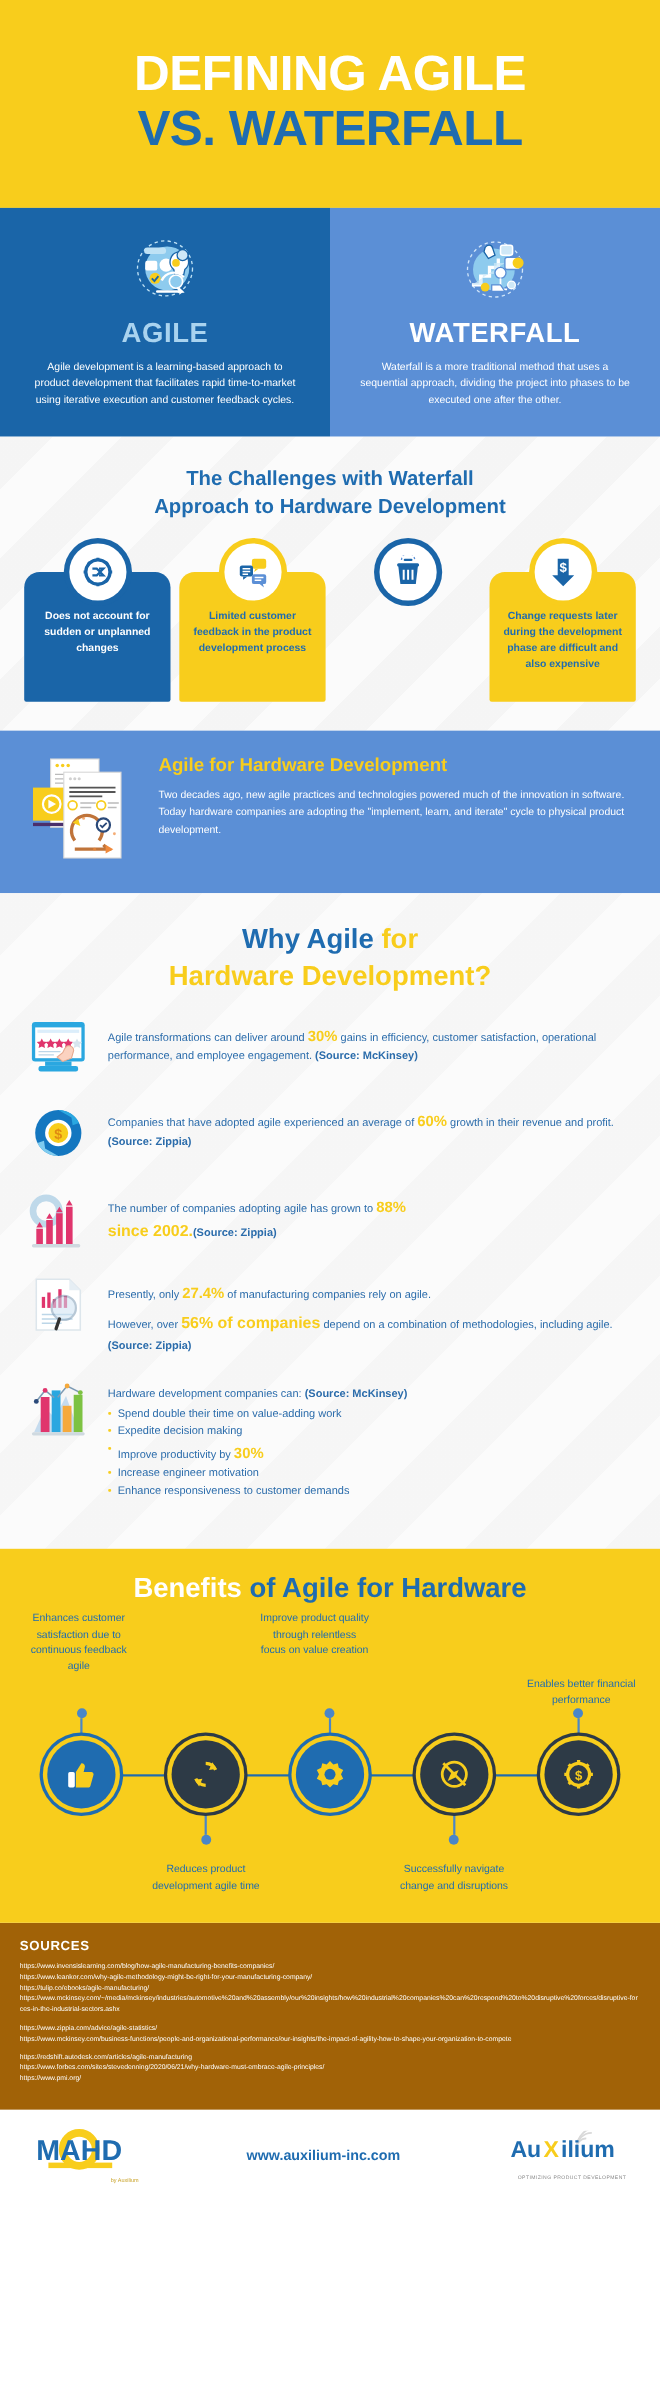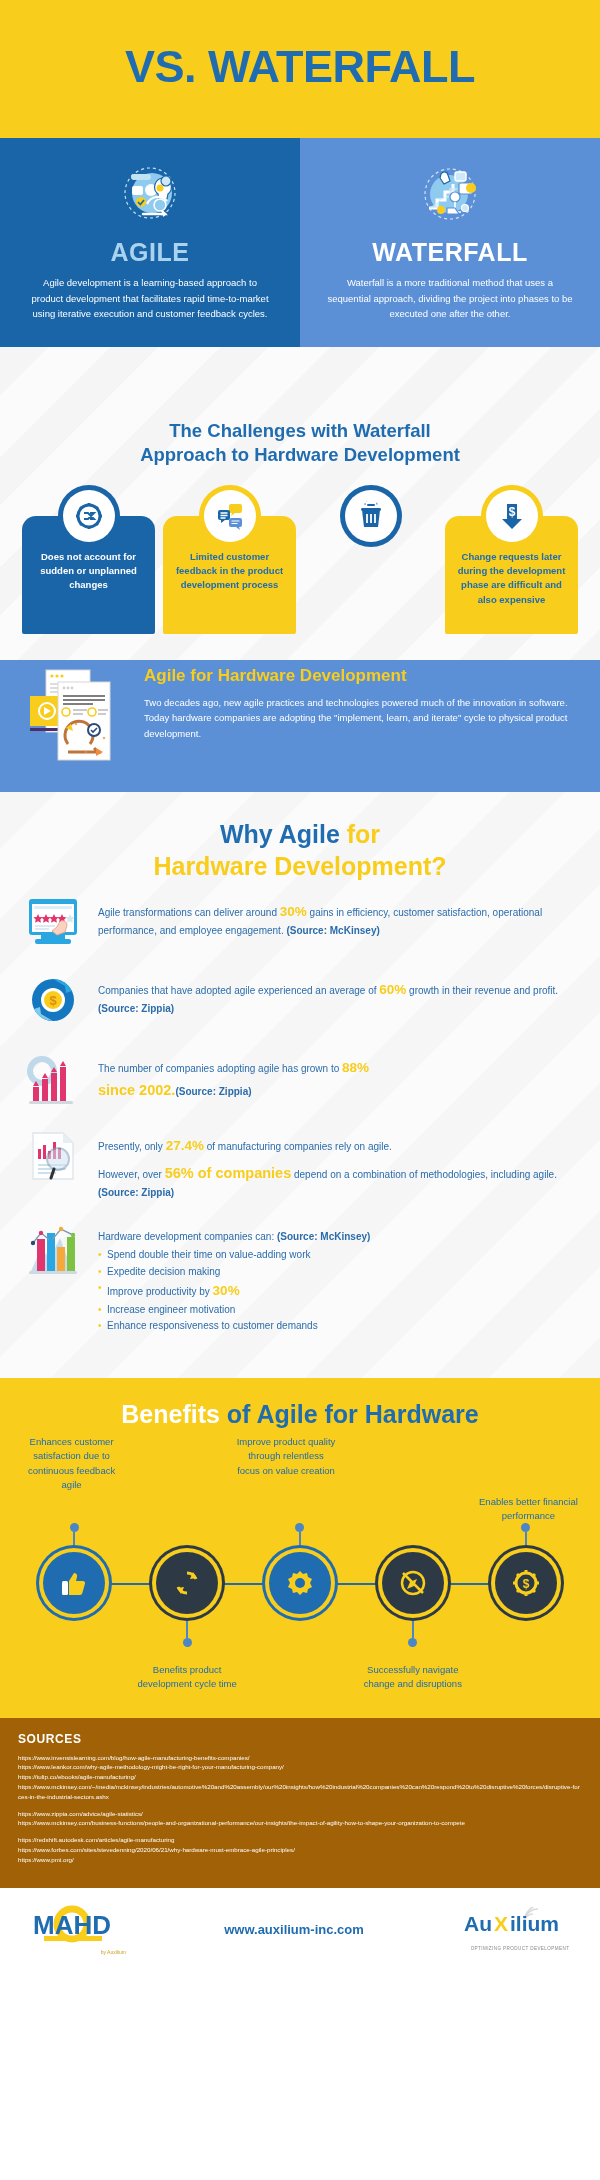--- a/index.html
+++ b/index.html
@@ -45,53 +45,53 @@
     padding: 26px 14px 26px;
     position: relative;
   }
   .challenges::before {
     content:""; position:absolute; inset:0;
     background: repeating-linear-gradient(135deg, rgba(0,0,0,0.022) 0 34px, rgba(0,0,0,0) 34px 78px);
     pointer-events:none;
   }
   .sec-title {
     text-align: center; color: #1f6cb0; font-size: 18.5px; font-weight: bold;
-    line-height: 1.32; margin-bottom: 22px; position: relative; margin-top: 46px;
+    line-height: 1.32; margin-bottom: 22px; position: relative;
   }
   .cards { display: flex; gap: 8px; justify-content: center; position: relative; }
   .card { width: 133px; position: relative; padding-top: 26px; }
   .card .bubble {
     width: 52px; height: 52px; border-radius: 50%; background: #fff;
     position: absolute; top: 0; left: 50%; transform: translateX(-50%);
     display: flex; align-items: center; justify-content: center; z-index: 3;
   }
   .card .body {
     border-radius: 14px 14px 2px 2px;
     padding: 34px 9px 14px; min-height: 118px;
     font-size: 9.5px; line-height: 1.5; font-weight: bold; text-align: center;
   }
   .card.blue .body { background: #1a65a8; color: #ffffff; }
   .card.blue .bubble { box-shadow: 0 0 0 5px #1a65a8; }
   .card.yellow .body { background: #f8cd1c; color: #1f6cb0; }
   .card.yellow .bubble { box-shadow: 0 0 0 5px #f8cd1c; }
 
   
-  .banner { background: #5b8fd6; padding: 6px 24px 26px; display: flex; gap: 16px; align-items: flex-start; }
+  .banner { background: #5b8fd6; padding: 22px 24px 26px; display: flex; gap: 16px; align-items: flex-start; }
   .banner .bimg { flex: 0 0 104px; height: 100px; display:flex; align-items:center; justify-content:center; }
   .banner .btext h3 { color: #f8cd1c; font-size: 17px; font-weight: bold; margin-bottom: 9px; }
   .banner .btext p { color: #ffffff; font-size: 9.5px; line-height: 1.65; }
 
   
   .why { background: #fbfbfb; padding: 26px 22px 24px; position: relative; }
   .why::before {
     content:""; position:absolute; inset:0;
     background: repeating-linear-gradient(135deg, rgba(0,0,0,0.02) 0 40px, rgba(0,0,0,0) 40px 90px);
     pointer-events:none;
   }
-  .why h2 { text-align:center; font-size: 25px; font-weight: bold; line-height:1.3; margin-bottom: 10px; position:relative; }
+  .why h2 { text-align:center; font-size: 25px; font-weight: bold; line-height:1.3; margin-bottom: 20px; position:relative; }
   .why h2 .b { color:#1f6cb0; }
   .why h2 .y { color:#f8cd1c; }
   .stat { display:flex; gap: 14px; align-items: flex-start; margin-bottom: 20px; position:relative; }
   .stat .sicon { flex: 0 0 62px; height: 58px; display:flex; align-items:center; justify-content:center; }
   .stat .stext { font-size: 10px; line-height: 1.62; color: #2b6cab; padding-top: 8px; }
   .hl { color: #f8cd1c; font-weight: bold; font-size: 13.5px; }
   .hl-lg { color: #f8cd1c; font-weight: bold; font-size: 14.5px; }
   .src { font-weight: bold; }
   .bullets { list-style:none; margin-top: 2px; }
   .bullets li { position: relative; padding-left: 9px; line-height: 1.62; }
@@ -140,20 +140,21 @@
   .mahd-sub { font-size:5px; color:#c9a227; text-align:right; margin-top:-3px; }
   .aux-sub { font-size: 4.6px; color:#8a8a8a; letter-spacing:.4px; text-align:center; margin-top:1px; }
 </style>
 </head>
 <body>
 
 <div class="page">
 
   <section class="hero">
     <h1>
+      <span class="l1">DEFINING AGILE</span>
       <span class="l2">VS. WATERFALL</span>
     </h1>
   </section>
 
   <section class="compare">
     <div class="col agile">
       <div class="cmp-icon">
         <svg width="62" height="62" viewBox="0 0 62 62">
           <circle cx="33" cy="29" r="20" fill="#8ecbee"></circle>
           <circle cx="31" cy="29" r="25" fill="none" stroke="#bfe2f5" stroke-width="1.2" stroke-dasharray="3 3"></circle>
@@ -543,21 +544,21 @@
       <div class="stem"></div>
       <div class="stem">
           <div class="line"></div>
           <div class="dot"></div>
         </div>
       <div class="stem"></div>
     </div>
 
     <div class="blabels2">
       <div class="blabel2"></div>
-      <div class="blabel2">Benefits product development cycle time</div>
+      <div class="blabel2">Reduces product development agile time</div>
       <div class="blabel2"></div>
       <div class="blabel2">Successfully navigate change and disruptions</div>
       <div class="blabel2"></div>
     </div>
   </section>
 
   <section class="sources">
     <h4>SOURCES</h4>
     <div class="grp">
       <div class="url">https://www.invensislearning.com/blog/how-agile-manufacturing-benefits-companies/</div>

